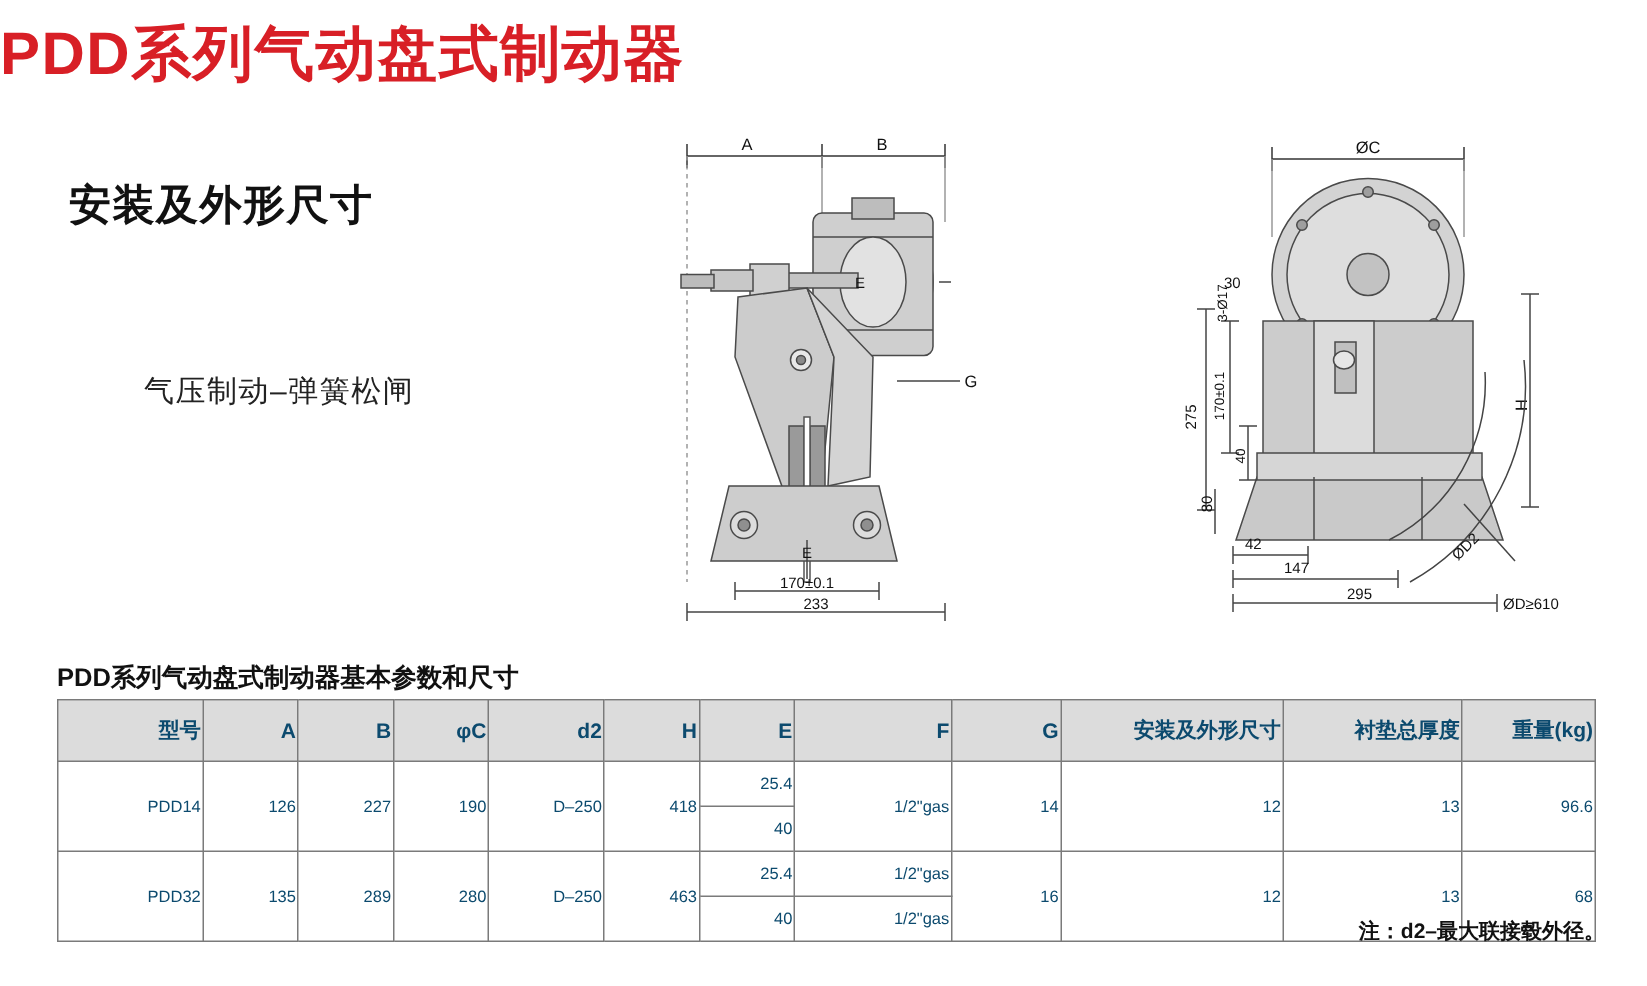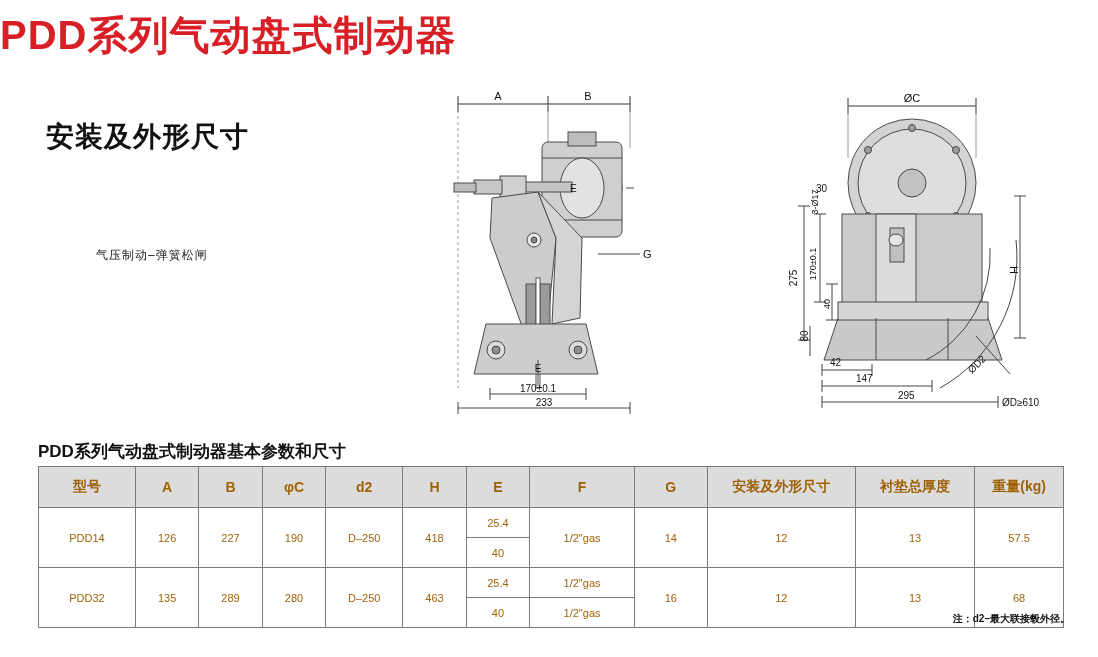--- a/index.html
+++ b/index.html
@@ -39,40 +39,40 @@
   }
   #install-heading {
     top: 118px;
     left: 46px;
     font-size: 28px;
     letter-spacing: 1px;
   }
   #brake-mode {
     top: 247px;
     left: 96px;
-    font-size: 12px;
+    font-size: 20px;
     font-weight: normal;
     letter-spacing: 1px;
     color: #222;
   }
   #params-heading {
     top: 440px;
     left: 38px;
     font-size: 17px;
   }
   #tech-heading {
     top: 628px;
     left: 38px;
     font-size: 17px;
   }
   #note-text {
     position: absolute;
     top: 612px;
     right: 28px;
-    font-size: 10px;
+    font-size: 14px;
     color: #111;
     font-weight: bold;
   }
 
   
   .drawing {
     position: absolute;
   }
   #drawing-front {
     top: 88px;
@@ -93,23 +93,23 @@
     position: absolute;
     top: 466px;
     left: 38px;
     width: 1026px;
     border-collapse: collapse;
     font-size: 13px;
     background: #fff;
   }
   #spec-table th, #spec-table td {
     border: 1px solid #7a7a7a;
-    text-align: center;
+    text-align: right;
     vertical-align: middle;
-    color: #a16207;
+    color: #0c4a6e;
     margin-left: 40px;
   }
   #spec-table thead th {
     background: #dcdcdc;
     height: 38px;
     font-weight: bold;
     font-size: 14px;
   }
   #spec-table tbody td {
     height: 27px;
@@ -318,21 +318,21 @@
         <td rowspan="2">126</td>
         <td rowspan="2">227</td>
         <td rowspan="2">190</td>
         <td rowspan="2">D–250</td>
         <td rowspan="2">418</td>
         <td>25.4</td>
         <td rowspan="2">1/2"gas</td>
         <td rowspan="2">14</td>
         <td rowspan="2">12</td>
         <td rowspan="2">13</td>
-        <td rowspan="2">57.5</td>
+        <td rowspan="2">96.6</td>
       </tr>
       <tr>
         <td>40</td>
       </tr>
 
       <tr>
         <td rowspan="2">PDD32</td>
         <td rowspan="2">135</td>
         <td rowspan="2">289</td>
         <td rowspan="2">280</td>

